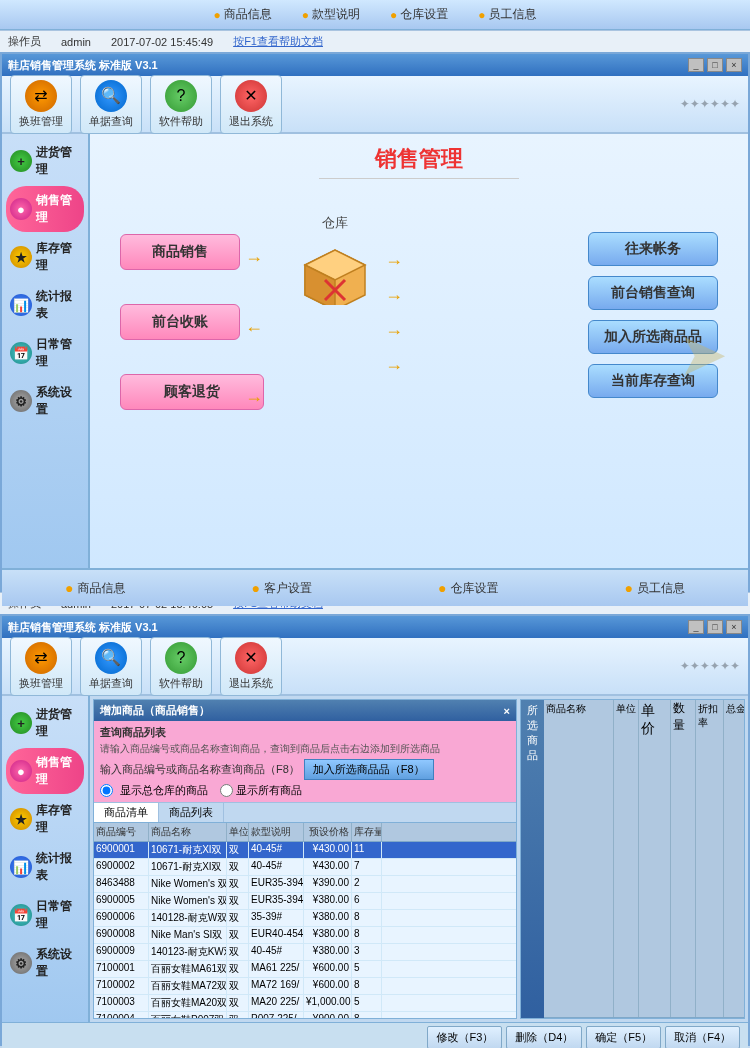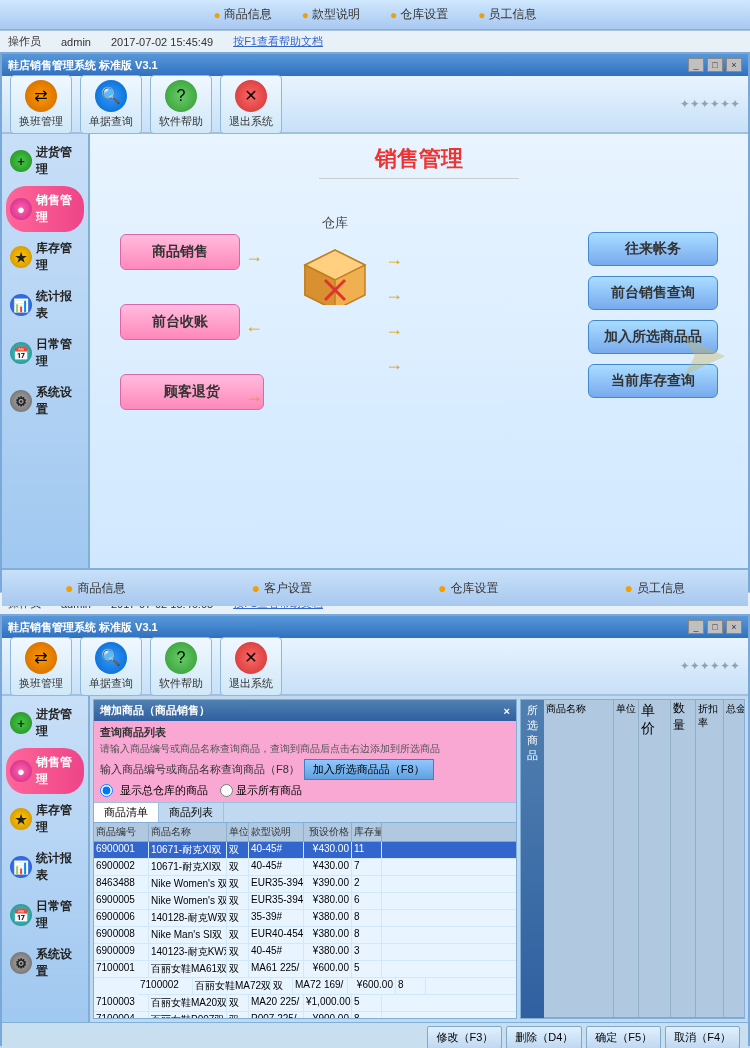--- a/index.html
+++ b/index.html
@@ -410,21 +410,21 @@
                 <div class="pt-cell col-stock">3</div>
               </div>
               <div style="display: flex; border-bottom: 1px solid rgb(208, 232, 248); cursor: pointer;">
                 <div class="pt-cell col-id">7100001</div>
                 <div class="pt-cell col-name">百丽女鞋MA61双</div>
                 <div class="pt-cell col-unit">双</div>
                 <div class="pt-cell col-type">MA61 225/</div>
                 <div class="pt-cell col-price">¥600.00</div>
                 <div class="pt-cell col-stock">5</div>
               </div>
-              <div style="display: flex; border-bottom: 1px solid rgb(208, 232, 248); cursor: pointer; margin-left: 44px;">
+              <div style="display: flex; border-bottom: 1px solid rgb(208, 232, 248); cursor: pointer;">
                 <div class="pt-cell col-id">7100002</div>
                 <div class="pt-cell col-name">百丽女鞋MA72双</div>
                 <div class="pt-cell col-unit">双</div>
                 <div class="pt-cell col-type">MA72 169/</div>
                 <div class="pt-cell col-price">¥600.00</div>
                 <div class="pt-cell col-stock">8</div>
               </div>
               <div style="display: flex; border-bottom: 1px solid rgb(208, 232, 248); cursor: pointer;">
                 <div class="pt-cell col-id">7100003</div>
                 <div class="pt-cell col-name">百丽女鞋MA20双</div>

